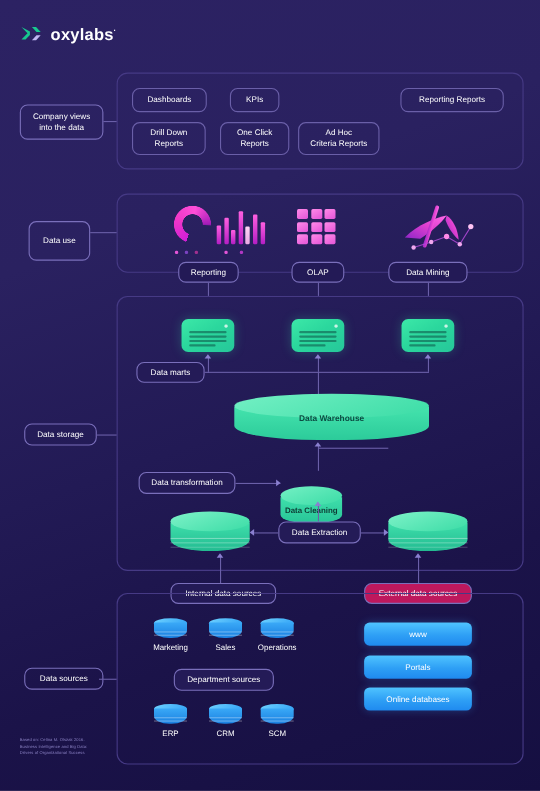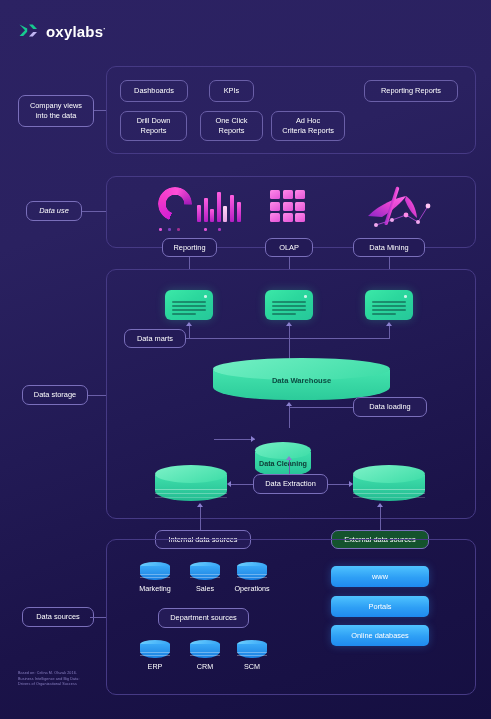--- a/index.html
+++ b/index.html
@@ -123,21 +123,21 @@
     <span>One Click</span>
     <span>Reports</span>
   </div>
   <div class="pill" style="left:271px;top:111px;width:74px;height:30px;flex-direction:column;">
     <span>Ad Hoc</span>
     <span>Criteria Reports</span>
   </div>
 
   <div class="frame" style="left:106px;top:176px;width:370px;height:72px;"></div>
 
-  <div class="pill strong" style="left:26px;top:201px;width:56px;height:20px;font-style:italic;">
+  <div class="pill strong" style="left:26px;top:201px;width:56px;height:36px;">
       <span>Data use</span>
     </div>
   <div class="ln h" style="left:82px;top:211px;width:24px;"></div>
 
   <div class="icowrap" style="left:158px;top:187px;width:36px;height:36px;">
     <div class="donut" style="left:0;top:0;"></div>
   </div>
   <div class="dot" style="left:159px;top:228px;width:2.5px;height:2.5px;background:#e455d8;"></div>
   <div class="dot" style="left:168px;top:228px;width:2.5px;height:2.5px;background:#7a42c0;"></div>
   <div class="dot" style="left:177px;top:228px;width:2.5px;height:2.5px;background:#a0308f;"></div>
@@ -245,31 +245,31 @@
   <div class="ln h" style="left:186px;top:338px;width:4px;"></div>
 
   <div class="cyl" style="left:213px;top:358px;width:177px;height:42px;">
     <div class="body" style="height:30px;top:12px;background:linear-gradient(180deg,#44e3ad,#2ccb9a);border-radius:0 0 76px 76px/0 0 13px 13px;"></div>
     <div class="top" style="height:22px;background:linear-gradient(160deg,#74f0c4,#3bdca6);"></div>
     <div class="lbl" style="top:18px;font-size:7.6px;color:#0c4b42;">Data Warehouse</div>
   </div>
 
   <div class="ln v" style="left:289px;top:404px;height:24px;"></div>
   <div class="arrow-up" style="left:286px;top:402px;"></div>
-  <div class="pill strong" style="left:353px;top:397px;width:74px;height:20px;background:#241b57;">
-      <span>Data loading</span>
-    </div>
   <div class="ln h" style="left:290px;top:407px;width:63px;"></div>
 
   <div class="cyl" style="left:255px;top:442px;width:56px;height:36px;">
     <div class="body" style="height:24px;top:10px;background:linear-gradient(180deg,#3fdfab,#27c497);border-radius:0 0 35px 35px/0 0 10px 10px;"></div>
     <div class="top" style="height:17px;background:linear-gradient(160deg,#74f0c4,#3bdca6);"></div>
     <div class="lbl" style="top:17px;">Data Cleaning</div>
   </div>
 
+  <div class="pill strong" style="left:126px;top:429px;width:88px;height:20px;background:#241b57;">
+      <span>Data transformation</span>
+    </div>
   <div class="ln h" style="left:214px;top:439px;width:41px;"></div>
   <div class="arrow-right" style="left:251px;top:436px;"></div>
 
   <div class="cyl" style="left:155px;top:465px;width:72px;height:38px;">
     <div class="body" style="height:26px;top:10px;background:linear-gradient(180deg,#3fdfab,#23bb91);border-radius:0 0 36px 36px/0 0 10px 10px;"></div>
     <div class="top" style="height:18px;background:linear-gradient(160deg,#7ef2c8,#3bdca6);"></div>
     <div style="position:absolute;left:0;top:24px;width:72px;height:1px;background:rgba(255,255,255,.35);"></div>
     <div style="position:absolute;left:0;top:28px;width:72px;height:1px;background:rgba(255,255,255,.28);"></div>
     <div style="position:absolute;left:0;top:32px;width:72px;height:1px;background:rgba(255,255,255,.2);"></div>
   </div>
@@ -292,21 +292,21 @@
   <div class="arrow-right" style="left:349px;top:481px;"></div>
 
   <div class="ln v" style="left:200px;top:505px;height:25px;"></div>
   <div class="arrow-up" style="left:197px;top:503px;"></div>
   <div class="ln v" style="left:380px;top:505px;height:25px;"></div>
   <div class="arrow-up" style="left:377px;top:503px;"></div>
 
   <div class="pill strong" style="left:155px;top:530px;width:96px;height:19px;background:#231a56;">
       <span>Internal data sources</span>
     </div>
-  <div class="pill strong" style="left:331px;top:530px;width:98px;height:19px;background:#14532d;">
+  <div class="pill strong" style="left:331px;top:530px;width:98px;height:19px;background:#be185d;">
       <span>External data sources</span>
     </div>
 
   <div class="frame" style="left:106px;top:539px;width:370px;height:156px;"></div>
 
   <div class="pill strong" style="left:22px;top:607px;width:72px;height:20px;">
       <span>Data sources</span>
     </div>
   <div class="ln h" style="left:90px;top:617px;width:16px;"></div>
 

